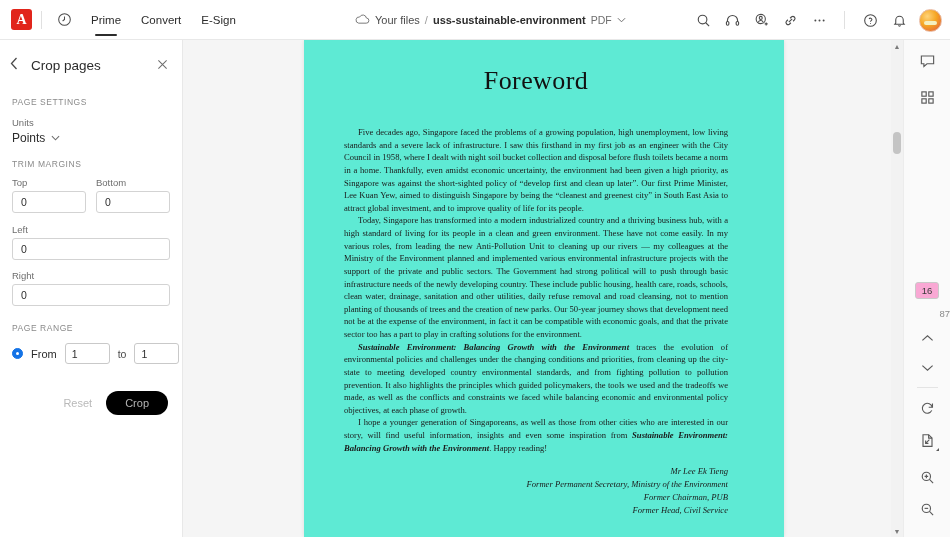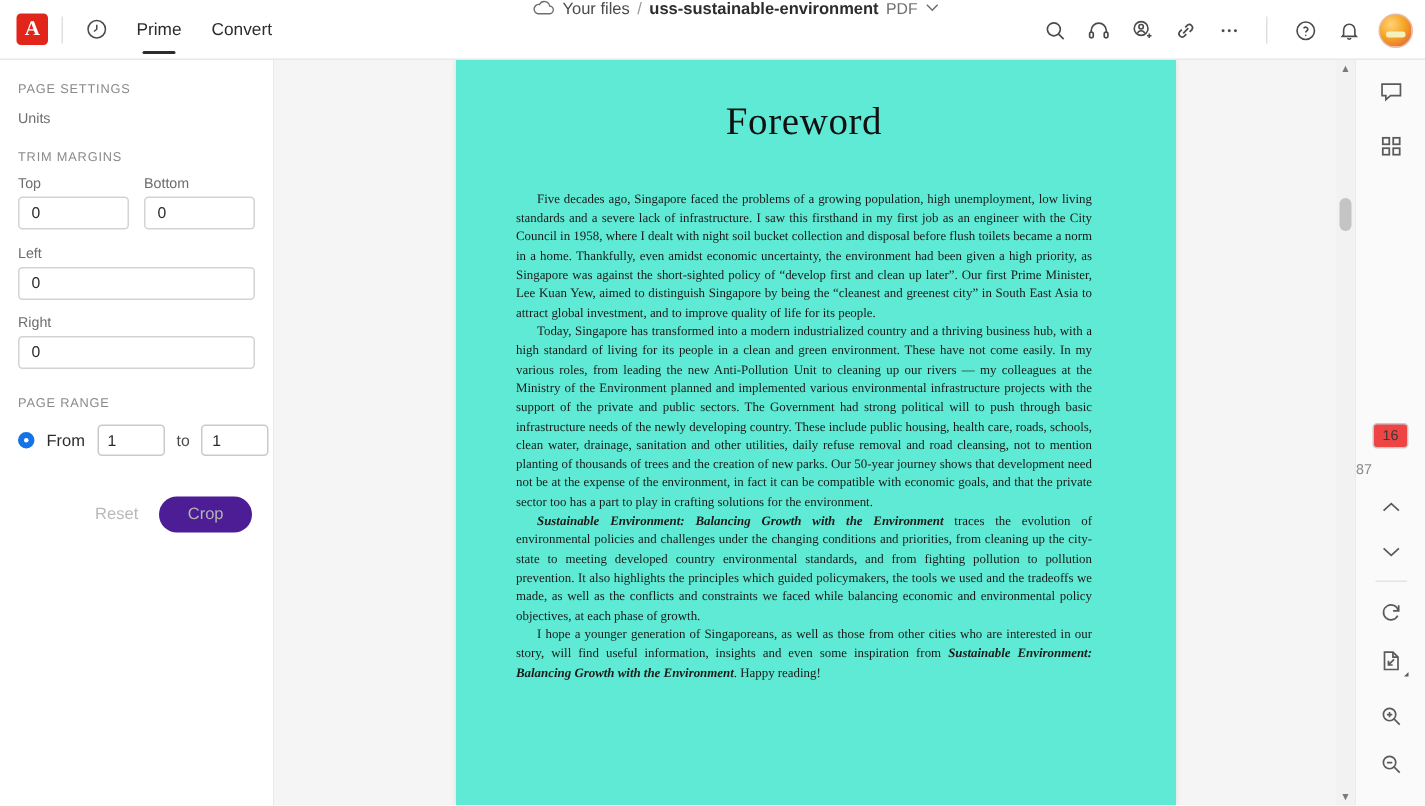--- a/index.html
+++ b/index.html
@@ -32,21 +32,21 @@
     position: relative; font-size: 11.5px; color: #2c2c2c; padding: 0 10px;
     height: 40px; display: flex; align-items: center; cursor: pointer;
   }
   .menu-tab.active::after {
     content: ""; position: absolute; bottom: 4px; left: 50%;
     transform: translateX(-50%); width: 22px; height: 2px;
     background: #2c2c2c; border-radius: 1px;
   }
   .breadcrumb {
     position: absolute; left: 355px; top: 0; height: 40px;
-    display: flex; gap: 5px; font-size: 11px; color: #4b4b4b;
+    display: flex; align-items: center; gap: 5px; font-size: 11px; color: #4b4b4b;
   }
   .bc-file { font-weight: bold; color: #2c2c2c; font-size: 11px; }
   .bc-sep { color: #9b9b9b; }
   .bc-ext { color: #6e6e6e; font-size: 10.5px; }
   .right-tools {
     position: absolute; right: 8px; top: 0; height: 40px;
     display: flex; align-items: center; gap: 3px;
   }
   .avatar {
     width: 23px; height: 23px; border-radius: 50%; margin-left: 4px;
@@ -109,21 +109,21 @@
   .to-lbl { font-size: 10.5px; color: #4b4b4b; }
   .btn-row {
     display: flex; align-items: center; justify-content: flex-end;
     gap: 4px; padding: 0 14px; margin-top: 27px;
   }
   .btn-reset {
     font-size: 11px; color: #b9b9b9; background: none; border: none;
     padding: 6px 10px; cursor: default; font-family: "Liberation Sans", sans-serif;
   }
   .btn-crop {
-    font-size: 11px; color: #b4b4b4; background: #4c1d95; border: none;
+    font-size: 11px; color: #b4b4b4; background: #000000; border: none;
     border-radius: 13px; padding: 6px 19px; cursor: default;
     font-family: "Liberation Sans", sans-serif;
     text-align: right;
   }
 
   
   .toolstrip {
     position: absolute; top: 50px; left: 191px; width: 27px;
     background: #fff; border: 1px solid #e4e4e4; border-radius: 5px;
     padding: 3px 0; box-shadow: 0 1px 3px rgba(0,0,0,.07);
@@ -171,25 +171,25 @@
     position: absolute; top: 40px; right: 0; width: 47px; height: 497px;
     background: #fafafa; border-left: 1px solid #ececec;
   }
   .rail-btn {
     width: 26px; height: 26px; margin: 0 auto; border-radius: 4px;
     display: flex; align-items: center; justify-content: center;
     color: #5a5a5a; cursor: pointer; position: relative;
   }
   .pagebox {
     width: 24px; height: 17px; border: 1px solid #c9c9c9; border-radius: 3px;
-    background: #ef4444; font-size: 9.5px; color: #3a3a3a;
+    background: #f9a8d4; font-size: 9.5px; color: #3a3a3a;
     display: flex; align-items: center; justify-content: center; margin: 0 auto;
   }
   .pagetot {
-    font-size: 9.5px; color: #8a8a8a; text-align: left; margin-top: 9px;
+    font-size: 9.5px; color: #8a8a8a; text-align: right; margin-top: 9px;
   }
   .rail-sep { width: 21px; height: 1px; background: #e4e4e4; margin: 7px auto; }
 
   
   .scrollbar {
     position: absolute; top: 40px; right: 47px; width: 12px; height: 497px;
     background: #f2f2f2;
   }
   .sb-arrow {
     height: 12px; display: flex; align-items: center; justify-content: center;
@@ -211,20 +211,21 @@
     <div class="icon-btn">
       <svg width="15" height="15" viewBox="0 0 16 16" fill="none" stroke="currentColor" stroke-width="1.1">
         <circle cx="8" cy="8" r="6.2"></circle>
           <path d="M8 4.8V8l-2 1.6"></path>
       </svg>
     </div>
 
     <div class="menu-tabs">
       <div class="menu-tab active">Prime</div>
       <div class="menu-tab">Convert</div>
+      <div class="menu-tab">E-Sign</div>
     </div>
 
     <div class="breadcrumb">
       <span>
         <svg width="15" height="11" viewBox="0 0 18 12" fill="none" stroke="#6e6e6e" stroke-width="1.1">
           <path d="M4.4 10.4h9a3.1 3.1 0 0 0 .3-6.2A4.3 4.3 0 0 0 5.6 3 3.5 3.5 0 0 0 4.4 10.4z"></path>
         </svg>
       </span>
       <span>Your files</span>
       <span class="bc-sep">/</span>
@@ -284,23 +285,44 @@
         <svg width="15" height="15" viewBox="0 0 16 16" fill="none" stroke="currentColor" stroke-width="1.15">
           <path d="M4 10.8V7.4a4 4 0 0 1 8 0v3.4l1 1.2H3z"></path>
             <path d="M6.8 13.2a1.3 1.3 0 0 0 2.4 0"></path>
         </svg>
       </div>
       <div class="avatar"></div>
     </div>
   </div>
 
   <div class="left-panel">
+    <div class="panel-head">
+      <span class="back-chev">
+        <svg width="8" height="13" viewBox="0 0 8 13" fill="none" stroke="#4b4b4b" stroke-width="1.3">
+            <path d="M6.5 1L1.5 6.5 6.5 12"></path>
+          </svg>
+      </span>
+      <span class="panel-title">Crop pages</span>
+      <span class="close-x">
+        <svg width="11" height="11" viewBox="0 0 12 12" fill="none" stroke="#6e6e6e" stroke-width="1.15">
+            <path d="M1.5 1.5l9 9M10.5 1.5l-9 9"></path>
+          </svg>
+      </span>
+    </div>
 
     <div class="sect-label">PAGE SETTINGS</div>
     <div class="fld-label">Units</div>
+    <div class="select-row">
+      <span class="select-val">Points</span>
+      <span class="chev-d">
+        <svg width="9" height="6" viewBox="0 0 10 6" fill="none" stroke="#6e6e6e" stroke-width="1.2">
+            <path d="M1 1l4 4 4-4"></path>
+          </svg>
+      </span>
+    </div>
 
     <div class="sect-label">TRIM MARGINS</div>
     <div class="grid2" style="margin-top:8px;">
       <div>
         <div class="mini-label">Top</div>
         <input class="num-input" value="0" style="">
       </div>
       <div>
         <div class="mini-label">Bottom</div>
         <input class="num-input" value="0" style="">
@@ -378,20 +400,27 @@
     <div class="page">
       <div class="doc-title">Foreword</div>
       <p class="doc-p">Five decades ago, Singapore faced the problems of a growing population, high unemployment, low living standards and a severe lack of infrastructure. I saw this firsthand in my first job as an engineer with the City Council in 1958, where I dealt with night soil bucket collection and disposal before flush toilets became a norm in a home. Thankfully, even amidst economic uncertainty, the environment had been given a high priority, as Singapore was against the short-sighted policy of “develop first and clean up later”. Our first Prime Minister, Lee Kuan Yew, aimed to distinguish Singapore by being the “cleanest and greenest city” in South East Asia to attract global investment, and to improve quality of life for its people.</p>
       <p class="doc-p">Today, Singapore has transformed into a modern industrialized country and a thriving business hub, with a high standard of living for its people in a clean and green environment. These have not come easily. In my various roles, from leading the new Anti-Pollution Unit to cleaning up our rivers — my colleagues at the Ministry of the Environment planned and implemented various environmental infrastructure projects with the support of the private and public sectors. The Government had strong political will to push through basic infrastructure needs of the newly developing country. These include public housing, health care, roads, schools, clean water, drainage, sanitation and other utilities, daily refuse removal and road cleansing, not to mention planting of thousands of trees and the creation of new parks. Our 50-year journey shows that development need not be at the expense of the environment, in fact it can be compatible with economic goals, and that the private sector too has a part to play in crafting solutions for the environment.</p>
       <p class="doc-p">
         <span class="bi">Sustainable Environment: Balancing Growth with the Environment</span><span> traces the evolution of environmental policies and challenges under the changing conditions and priorities, from cleaning up the city-state to meeting developed country environmental standards, and from fighting pollution to pollution prevention. It also highlights the principles which guided policymakers, the tools we used and the tradeoffs we made, as well as the conflicts and constraints we faced while balancing economic and environmental policy objectives, at each phase of growth.</span>
       </p>
       <p class="doc-p">
         <span>I hope a younger generation of Singaporeans, as well as those from other cities who are interested in our story, will find useful information, insights and even some inspiration from </span><span class="bi">Sustainable Environment: Balancing Growth with the Environment</span><span>. Happy reading!</span>
       </p>
+      <div class="sig">
+        <div>Mr Lee Ek Tieng</div>
+        <div>Former Permanent Secretary, Ministry of the Environment</div>
+        <div>Former Chairman, PUB</div>
+        <div>Former Head, Civil Service</div>
+        <div class="clipped">&nbsp;</div>
+      </div>
     </div>
   </div>
 
   <div class="scrollbar">
     <div class="sb-arrow">▲</div>
     <div class="sb-thumb"></div>
     <div class="sb-arrow" style="position:absolute;bottom:0;width:12px;">▼</div>
   </div>
 
   <div class="right-rail">

